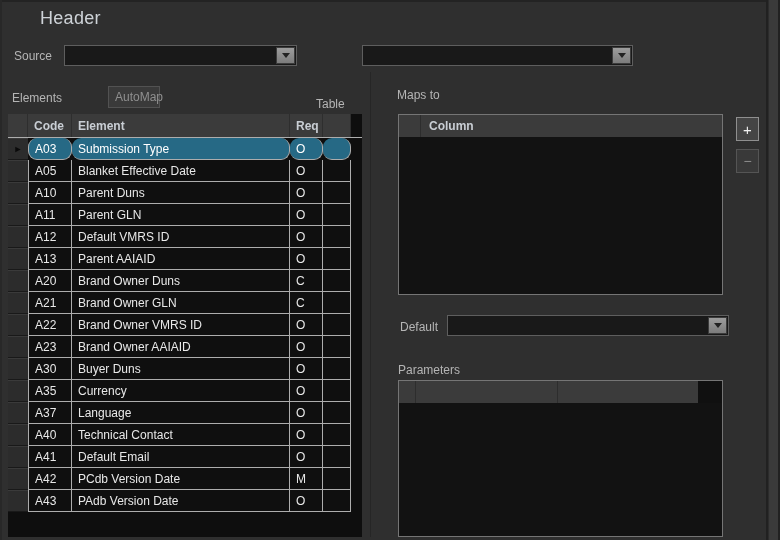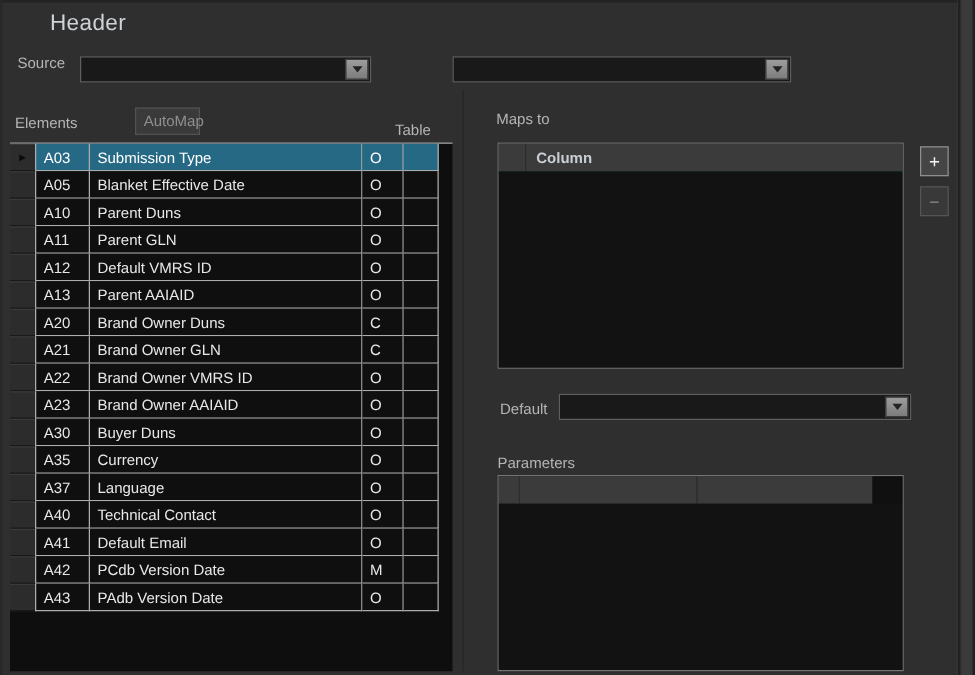--- a/index.html
+++ b/index.html
@@ -41,21 +41,21 @@
   .code{width:44px;}
   .elem{width:218px;}
   .req{width:33px;}
   .extra{width:28px;padding-left:0;}
   .head{background:#3b3b3b;color:#c9ced4;font-weight:700;border-right:1px solid #2e2e2e;box-shadow:none;}
   .head.selcell{background:#3b3b3b;border-bottom:none;}
   #ebody{border-top:1px solid #adadad;}
   #ebody .cell:not(.selcell){background:#0f0f0f;color:#e8e8e8;
     border-right:1px solid #adadad;border-bottom:1px solid #adadad;}
   #ebody .code{border-left:1px solid #adadad;}
-  #ebody .erow.sel .cell:not(.selcell){background:#266985;color:#fff;}
+  #ebody .erow.sel .cell:not(.selcell){background:#266985;color:#fff;border-radius:9px;}
 
   
   .mgrid{left:398px;top:114px;width:325px;height:181px;background:#141414;border:1px solid #757575;box-sizing:border-box;}
   .mhead{display:flex;height:22px;background:#3b3b3b;border-bottom:3px solid #0f766e;}
   .msel{width:21px;border-right:1px solid #2d2d2d;}
   .mcol{flex:1;display:flex;align-items:center;padding-left:8px;font-weight:700;color:#c9ced4;}
   .mbody{position:absolute;left:0;right:0;top:22px;bottom:0;background:#121212;}
 
   .pm{width:23px;height:24px;font-family:inherit;line-height:1;box-sizing:border-box;}
   .pm.plus{left:736px;top:117px;background:#454545;border:1px solid #8f8f8f;color:#f2f2f2;font-size:15px;}
@@ -73,40 +73,47 @@
 </head>
 <body>
 
 <div class="abs edge-top"></div>
 <div class="abs edge-left"></div>
 <div class="abs splitter"></div>
 <div class="abs right-strip"></div>
 
 <div class="abs title">Header</div>
 
-<span class="abs lbl" style="left:14px;top:43px;">Source</span>
+<span class="abs lbl" style="left:14px;top:49px;">Source</span>
 <div class="abs combo" style="left:64px;top:45px;width:233px;height:21px;">
   <div class="field"></div>
   <div class="btn">
     <span class="caret"></span>
   </div>
 </div>
 
 <span class="abs lbl" style="left:316px;top:49px;margin-top:48px;">Table</span>
 <div class="abs combo" style="left:362px;top:45px;width:271px;height:21px;">
   <div class="field"></div>
   <div class="btn">
     <span class="caret"></span>
   </div>
 </div>
 
 <span class="abs lbl" style="left:12px;top:91px;">Elements</span>
 <button class="abs automap">AutoMap</button>
 
 <div class="abs egrid">
+  <div class="erow ehead">
+    <div class="cell selcell head"></div>
+    <div class="cell code head">Code</div>
+    <div class="cell elem head">Element</div>
+    <div class="cell req head">Req</div>
+    <div class="cell extra head"></div>
+  </div>
   <div id="ebody">
       <div class="erow sel">
         <div class="cell selcell">►</div>
         <div class="cell code">A03</div>
         <div class="cell elem">Submission Type</div>
         <div class="cell req">O</div>
         <div class="cell extra"></div>
       </div>
       <div class="erow">
         <div class="cell selcell"></div>

